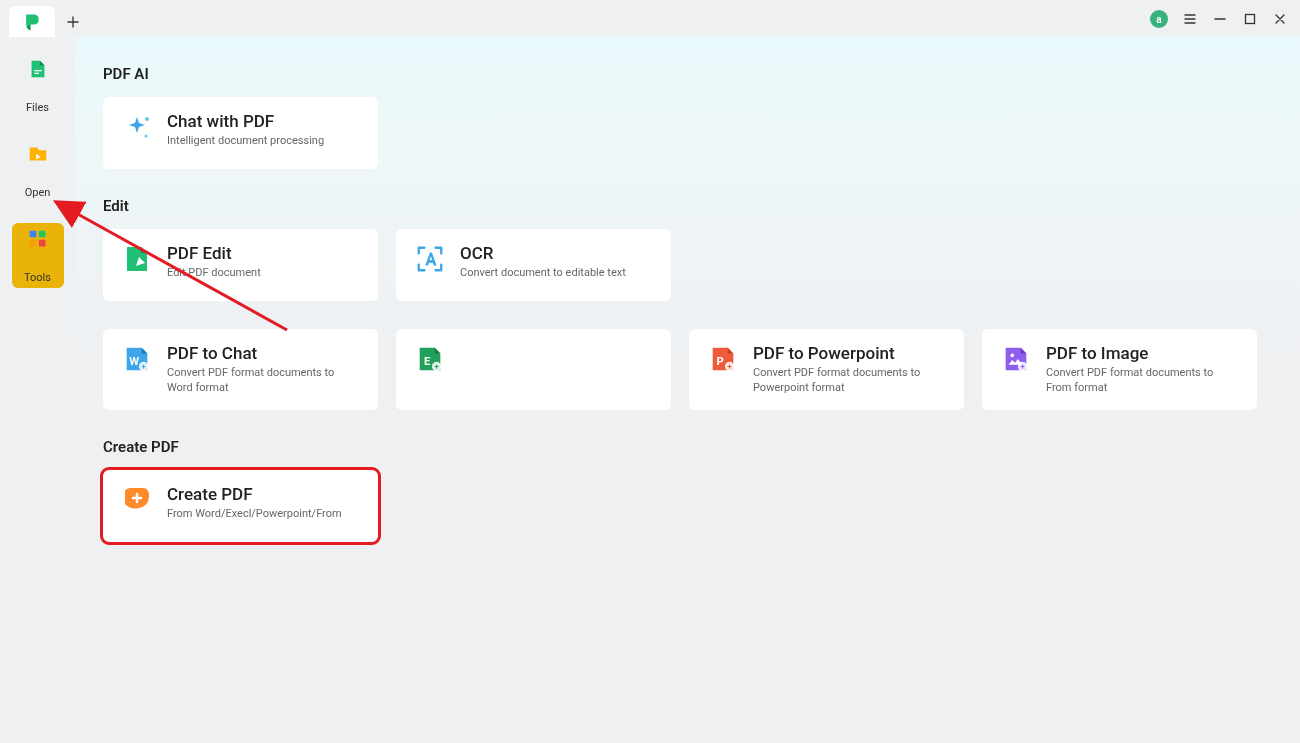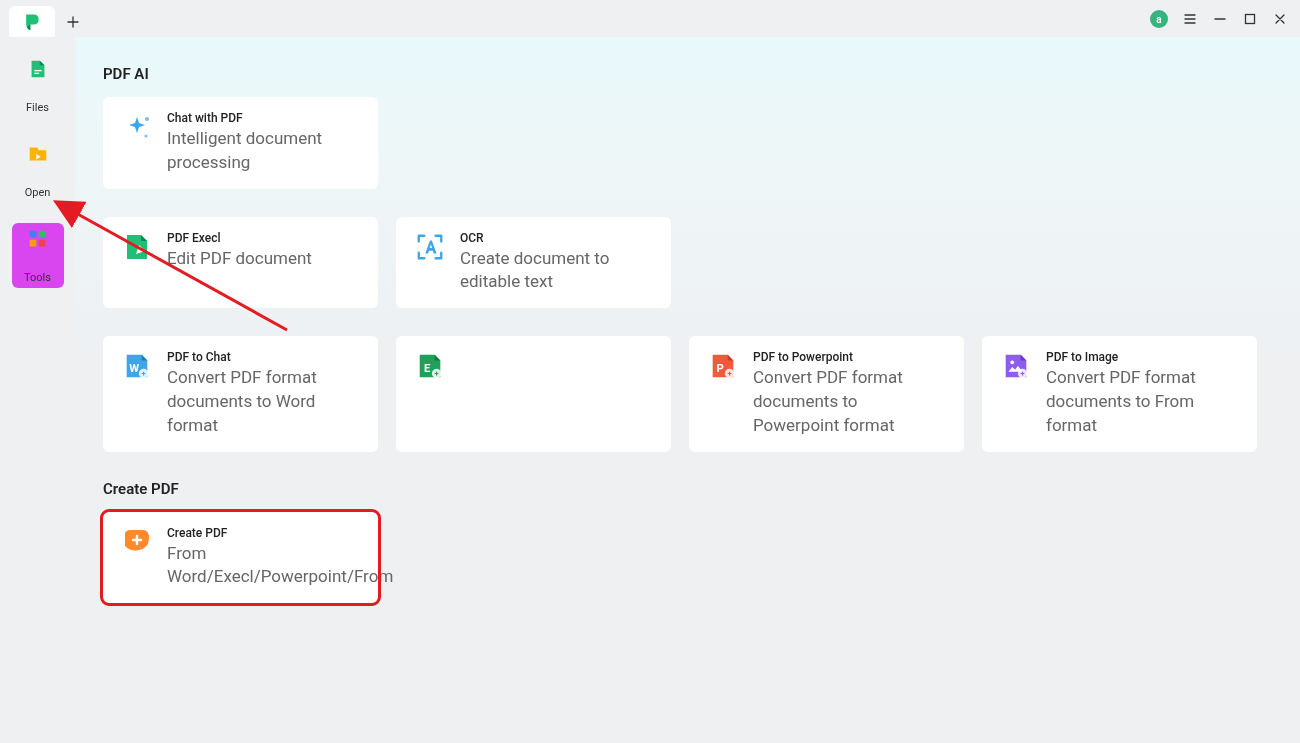--- a/index.html
+++ b/index.html
@@ -9,34 +9,34 @@
 .logo-tab { width: 46px; height: 31px; background: #fff; border-radius: 6px 6px 0 0; display: flex; align-items: center; justify-content: center; }
 .logo-tab svg { width: 20px; height: 20px; }
 .new-tab { width: 20px; height: 20px; display: flex; align-items: center; justify-content: center; color: #333; font-size: 18px; cursor: pointer; }
 .titlebar-right { display: flex; align-items: center; gap: 14px; padding-right: 12px; padding-top: 10px; }
 .avatar { width: 18px; height: 18px; border-radius: 50%; background: #36b37e; display:flex; align-items:center; justify-content:center; color:#fff; font-size:10px; font-weight:600;}
 .win-btn { width: 16px; height: 16px; display: flex; align-items: center; justify-content: center; cursor: pointer; }
 .win-btn svg { width: 12px; height: 12px; }
 .layout { display: flex; height: calc(100% - 37px); }
 .sidebar { width: 75px; background: #eef0f2; padding-top: 16px; display: flex; flex-direction: column; align-items: center; gap: 20px; }
 .side-item { display: flex; flex-direction: column; align-items: center; gap: 20px; cursor: pointer; width: 52px; padding: 4px 0; border-radius: 6px; }
-.side-item.active { background: #d946ef; }
+.side-item.active { background: #eab308; }
 .side-item .sicon { width: 24px; height: 24px; border-radius: 3px; display:flex; align-items:center; justify-content:center; }
 .side-item .slabel { font-size: 11px; color: #333; }
 .main { flex: 1; background: linear-gradient(180deg, #e8f9fb 0%, #eef7f8 15%, #eef0f2 45%); padding: 28px 28px 28px 28px; overflow-y: auto; border-top-left-radius: 0px; position: relative; }
 .section-title { font-size: 15px; font-weight: 600; color: #222; margin-bottom: 14px; }
 .section { margin-bottom: 28px; }
 .cards { display: flex; flex-wrap: wrap; gap: 18px; }
 .card { background: #fff; border-radius: 6px; padding: 14px 18px; display: flex; align-items: flex-start; gap: 14px; cursor: pointer; min-height: 72px; }
 .card.s1 { width: 275px; }
 .card.s4 { width: 275px; }
 .card .cicon { width: 32px; height: 32px; flex-shrink: 0; display:flex; align-items:center; justify-content:center; border-radius: 4px; }
 .card .ctext { display: flex; flex-direction: column; gap: 2px; }
-.card .ctitle { font-size: 12px; color: #222; font-weight: 500; }
-.card .cdesc { font-size: 17px; color: #666; line-height: 1.4; }
+.card .ctitle { font-size: 17px; color: #222; font-weight: 500; }
+.card .cdesc { font-size: 11px; color: #666; line-height: 1.4; }
 .highlight { outline: 3px solid #e31b23; outline-offset: 0px; }
 .arrow { position: absolute; left: 62px; top: 200px; pointer-events: none; }
 .arrow svg { overflow: visible; }
 </style>
 </head>
 <body>
 
 <div class="titlebar">
   <div class="titlebar-left">
     <div class="logo-tab">
@@ -128,44 +128,45 @@
           </div>
           <div class="ctext">
             <div class="ctitle">Chat with PDF</div>
             <div class="cdesc">Intelligent document processing</div>
           </div>
         </div>
       </div>
     </div>
 
     <div class="section">
+      <div class="section-title">Edit</div>
       <div class="cards">
         <div class="card s1">
           <div class="cicon">
             <svg viewBox="0 0 32 32" width="32" height="32">
                 <path d="M6 4h14l6 6v18H6z" fill="#1fbf75"></path>
                 <path d="M20 4v6h6" fill="#0e8a52"></path>
                 <path d="M18 14l6 6-9 3 3-9z" fill="#fff"></path>
               </svg>
           </div>
           <div class="ctext">
-            <div class="ctitle">PDF Execl</div>
+            <div class="ctitle">PDF Edit</div>
             <div class="cdesc">Edit PDF document</div>
           </div>
         </div>
         <div class="card s1">
           <div class="cicon">
             <svg viewBox="0 0 32 32" width="30" height="30">
                 <path d="M4 4h6M4 4v6M28 4h-6M28 4v6M4 28h6M4 28v-6M28 28h-6M28 28v-6" stroke="#3ea5e8" stroke-width="2.5" fill="none" stroke-linecap="round"></path>
                 <path d="M16 9l-5 14h3l1-3h4l1 3h3L18 9h-2zm-0.3 8l1.3-4 1.3 4h-2.6z" fill="#3ea5e8"></path>
               </svg>
           </div>
           <div class="ctext">
             <div class="ctitle">OCR</div>
-            <div class="cdesc">Create document to editable text</div>
+            <div class="cdesc">Convert document to editable text</div>
           </div>
         </div>
       </div>
     </div>
 
     <div class="section">
       <div class="cards">
         <div class="card s4">
           <div class="cicon">
             <svg viewBox="0 0 32 32" width="30" height="30">

